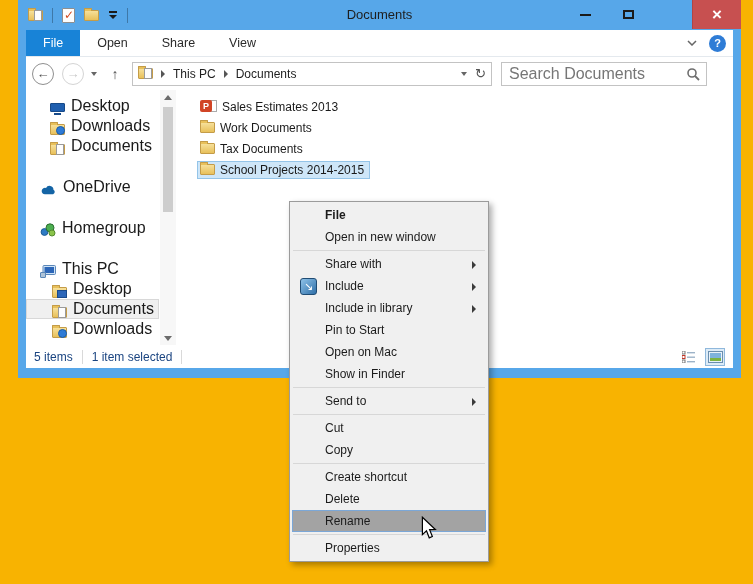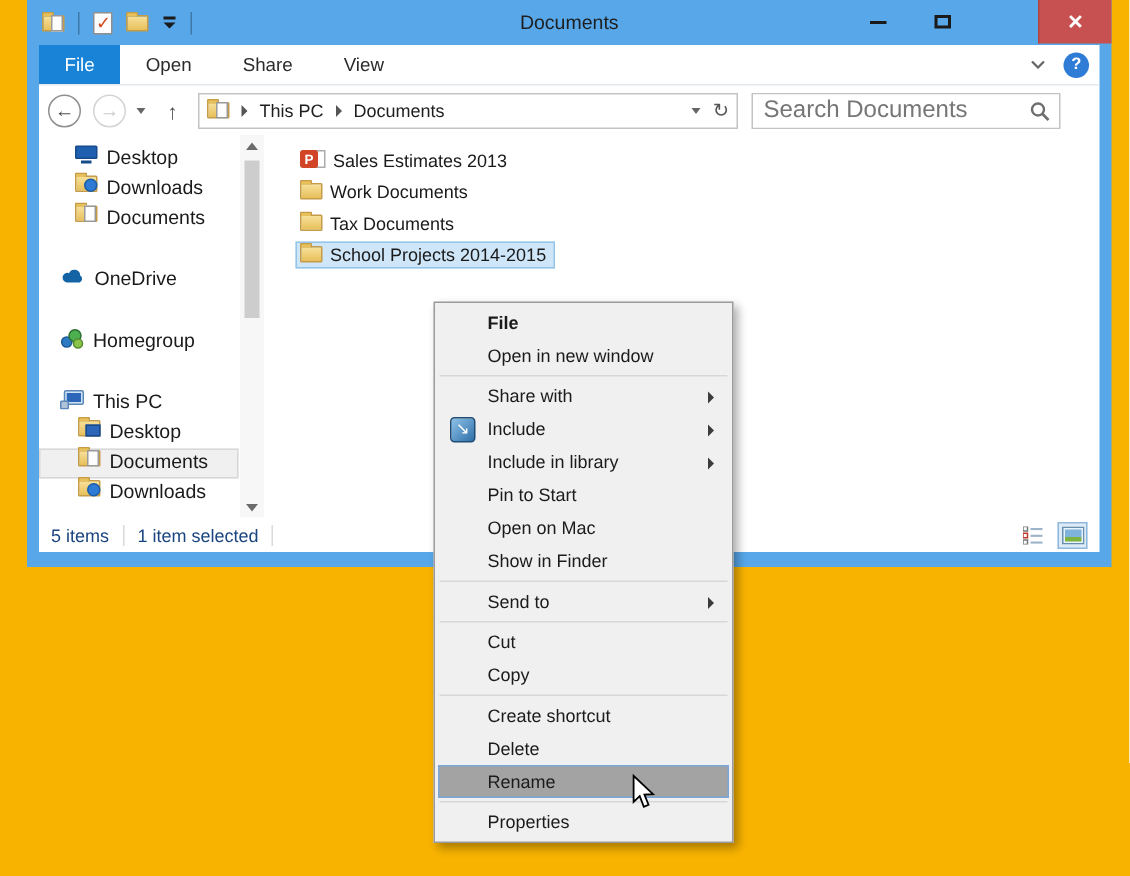--- a/index.html
+++ b/index.html
@@ -42,21 +42,21 @@
   .addr-right { margin-left:auto; display:flex; align-items:center; gap:8px; }
   .refresh { font-size:13px; color:#555; }
   .search-box { width:206px; height:24px; border:1px solid #C3C3C3; margin-left:9px; position:relative; }
   .search-box input { width:100%; height:100%; border:none; outline:none; font-size:16px; padding:0 24px 0 7px; color:#333; font-family:inherit; }
   .search-box input::placeholder { color:#767676; }
   .magnifier { position:absolute; right:6px; top:4px; }
 
   
   .main { flex:1; display:flex; position:relative; overflow:hidden; }
   .nav-pane { width:150px; position:relative; padding-top:6px; }
-  .nav-row { height:20px; display:flex; align-items:flex-start; gap:6px; font-size:13px; color:#1A1A1A; margin-right:17px; border:1px solid transparent; }
+  .nav-row { height:20px; display:flex; align-items:flex-end; gap:6px; font-size:16px; color:#1A1A1A; margin-right:17px; border:1px solid transparent; }
   .ind-a { padding-left:23px; }
   .ind-b { padding-left:13px; }
   .ind-c { padding-left:25px; }
   .nav-row.selected { background:#F0F0F0; border-color:#D8D8D8; }
   .nav-spacer { height:21px; }
   .nav-scroll { position:absolute; right:0; top:0; bottom:0; width:16px; background:#F7F7F7; display:flex; flex-direction:column; align-items:center; }
   .scroll-arrow { height:14px; width:16px; display:flex; align-items:center; justify-content:center; }
   .tri-up { width:0; height:0; border-bottom:5px solid #6B6B6B; border-left:4px solid transparent; border-right:4px solid transparent; }
   .tri-down { width:0; height:0; border-top:5px solid #6B6B6B; border-left:4px solid transparent; border-right:4px solid transparent; }
   .scroll-thumb { width:10px; height:105px; background:#CDCDCD; margin-top:3px; }

